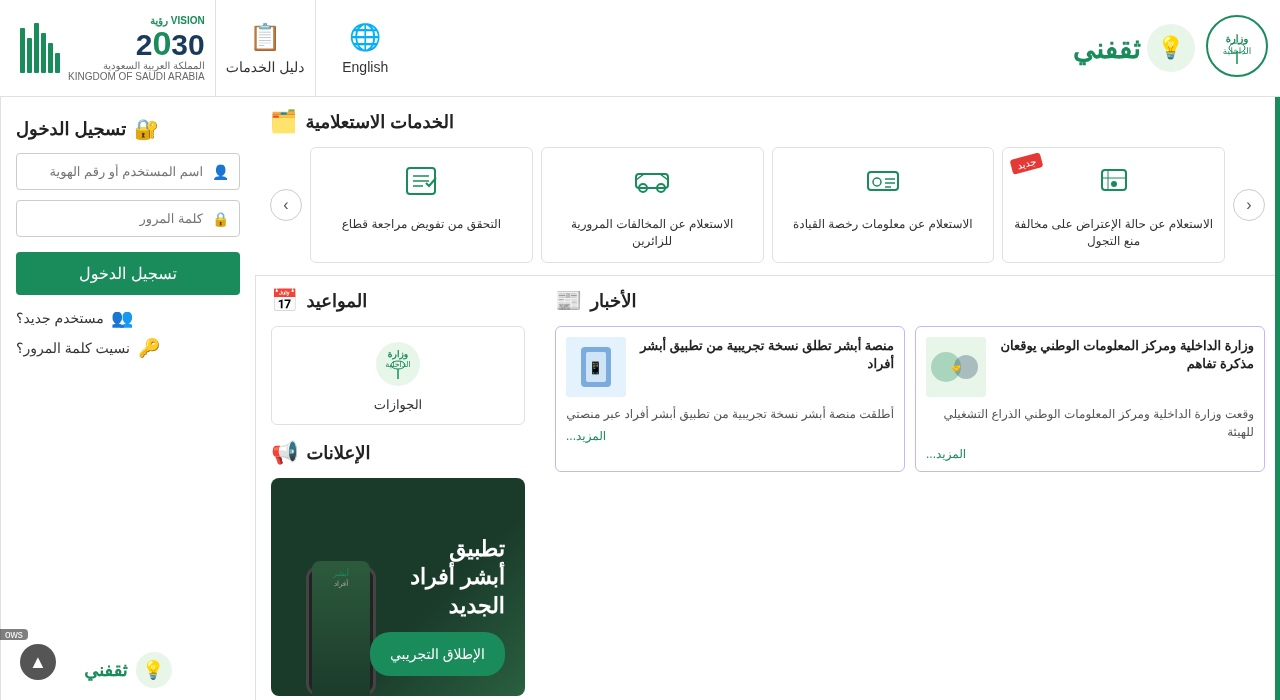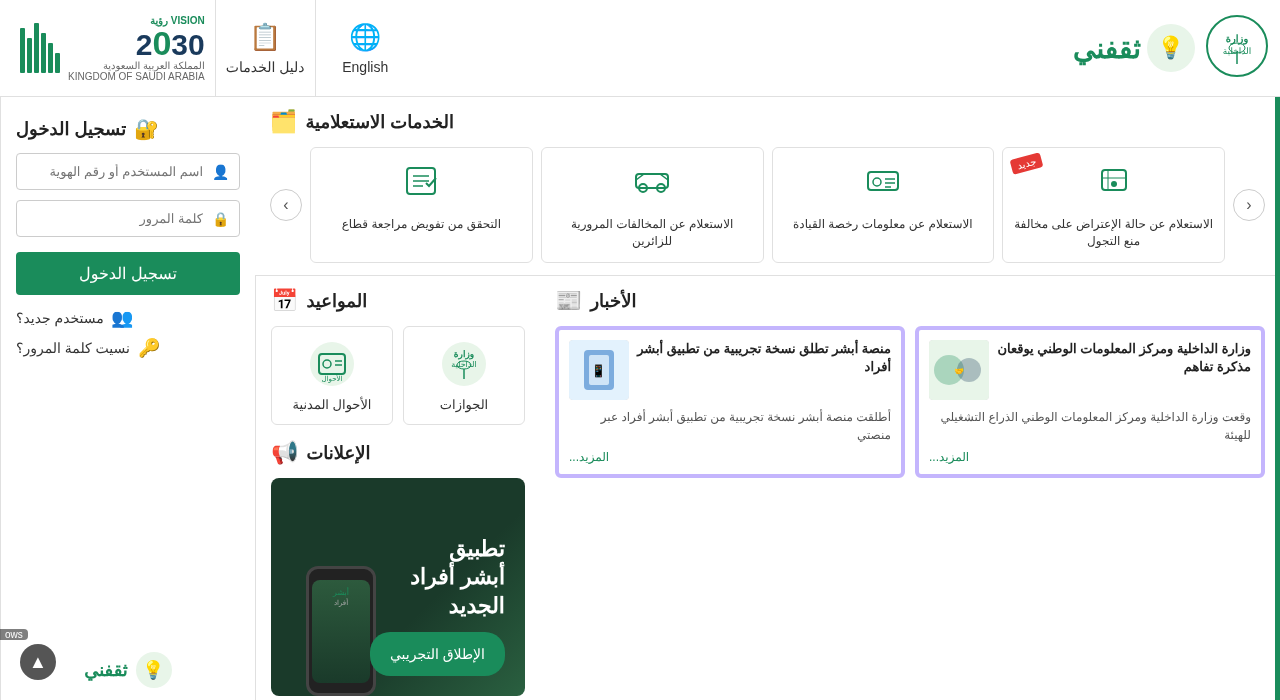--- a/index.html
+++ b/index.html
@@ -306,21 +306,21 @@
       flex: 1;
       padding: 12px 15px;
     }
     .news-grid {
       display: flex;
       gap: 10px;
       margin-top: 12px;
     }
     .news-card {
       flex: 1;
-      border: 4px solid #c4b5fd;
+      border: 1px solid #c4b5fd;
       border-radius: 6px;
       padding: 10px;
       cursor: pointer;
     }
     .news-card-header {
       display: flex;
       gap: 8px;
       margin-bottom: 8px;
       align-items: flex-start;
     }
@@ -407,21 +407,21 @@
       background: #222;
       border-radius: 12px;
       border: 3px solid #444;
       position: relative;
       display: flex;
       align-items: center;
       justify-content: center;
     }
     .phone-screen {
       width: 58px;
-      height: 103px;
+      height: 140px;
       background: linear-gradient(180deg, #2d5a3d, #1a3a2a);
       border-radius: 8px;
     }
     
     .scroll-up-btn {
       position: fixed;
       bottom: 20px;
       left: 20px;
       width: 36px;
       height: 36px;
@@ -680,33 +680,20 @@
                 <circle cx="25" cy="25" r="22" fill="#e8f5e9"></circle>
                 <text x="25" y="18" text-anchor="middle" font-size="9" fill="#1a8c5b" font-weight="bold">وزارة</text>
                 <text x="25" y="28" text-anchor="middle" font-size="8" fill="#1a8c5b">الداخلية</text>
                 <line x1="25" y1="30" x2="25" y2="40" stroke="#1a8c5b" stroke-width="1.5"></line>
                 <ellipse cx="25" cy="26" rx="7" ry="4" fill="none" stroke="#1a8c5b" stroke-width="1"></ellipse>
               </svg>
             </div>
             <div class="appt-label">الجوازات</div>
           </div>
 
-          <div class="appt-card">
-            <div class="appt-icon">
-              <svg width="50" height="50" viewBox="0 0 50 50">
-                <circle cx="25" cy="25" r="22" fill="#e8f5e9"></circle>
-                <rect x="12" y="15" width="26" height="20" rx="3" fill="none" stroke="#1a8c5b" stroke-width="2"></rect>
-                <circle cx="20" cy="25" r="4" fill="none" stroke="#1a8c5b" stroke-width="1.5"></circle>
-                <line x1="28" y1="22" x2="35" y2="22" stroke="#1a8c5b" stroke-width="1.5"></line>
-                <line x1="28" y1="26" x2="35" y2="26" stroke="#1a8c5b" stroke-width="1.5"></line>
-                <text x="25" y="42" text-anchor="middle" font-size="7" fill="#1a8c5b">الأحوال</text>
-              </svg>
-            </div>
-            <div class="appt-label">الأحوال المدنية</div>
-          </div>
         </div>
 
         <div style="margin-top:15px;">
           <div class="section-header">
             <span class="section-title">الإعلانات</span>
             <span class="section-icon">📢</span>
           </div>
           <div class="announce-banner">
             <div class="announce-text-area">
               <div class="announce-title" style="white-space:pre-line;">تطبيق

